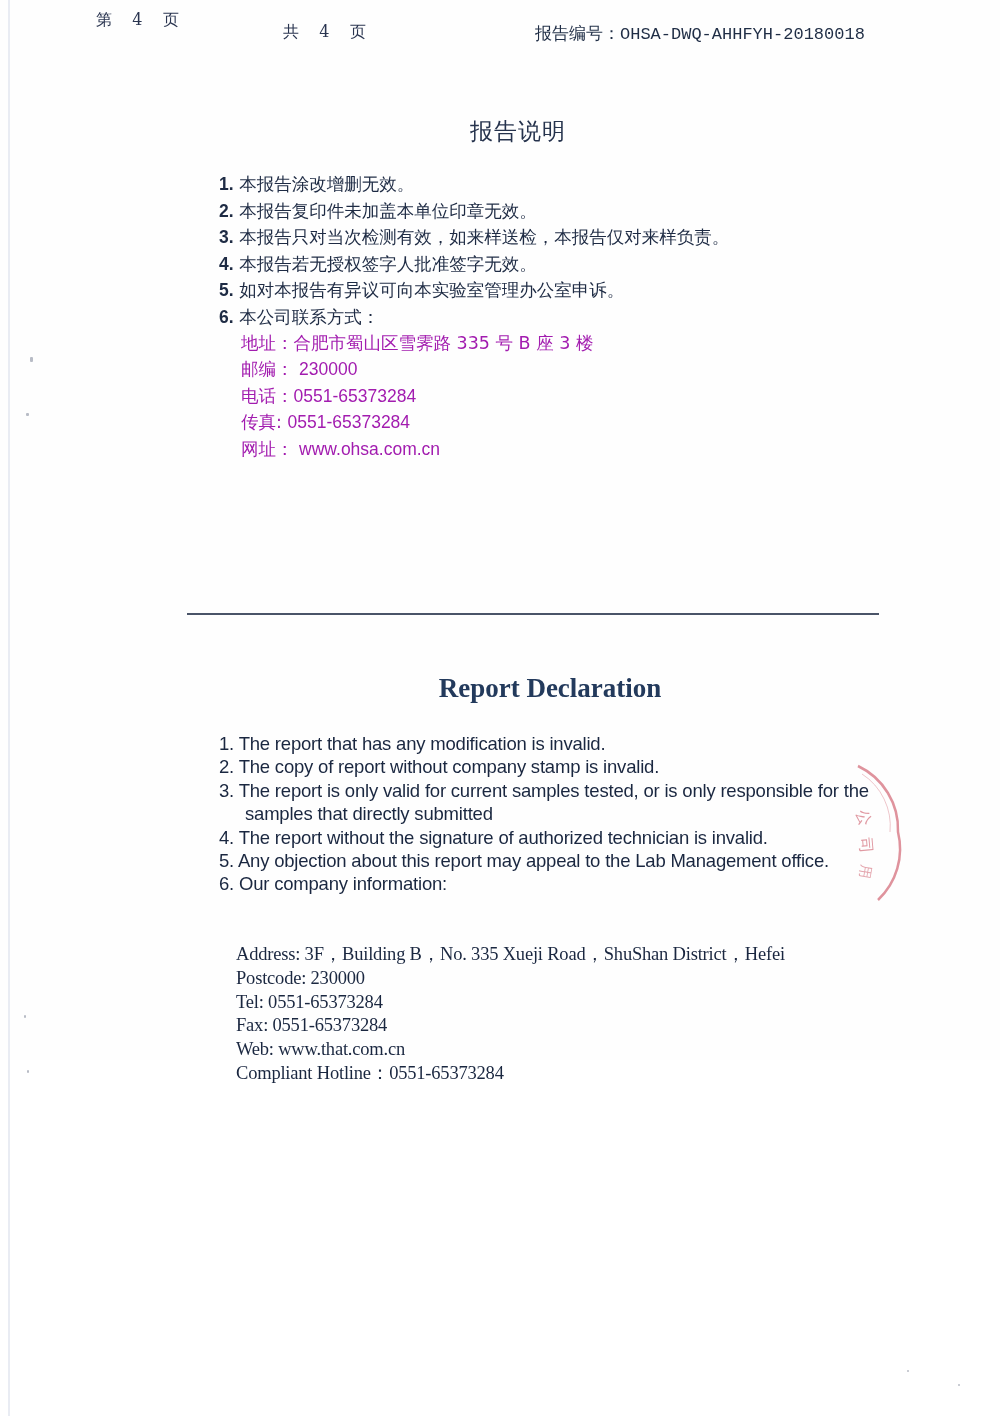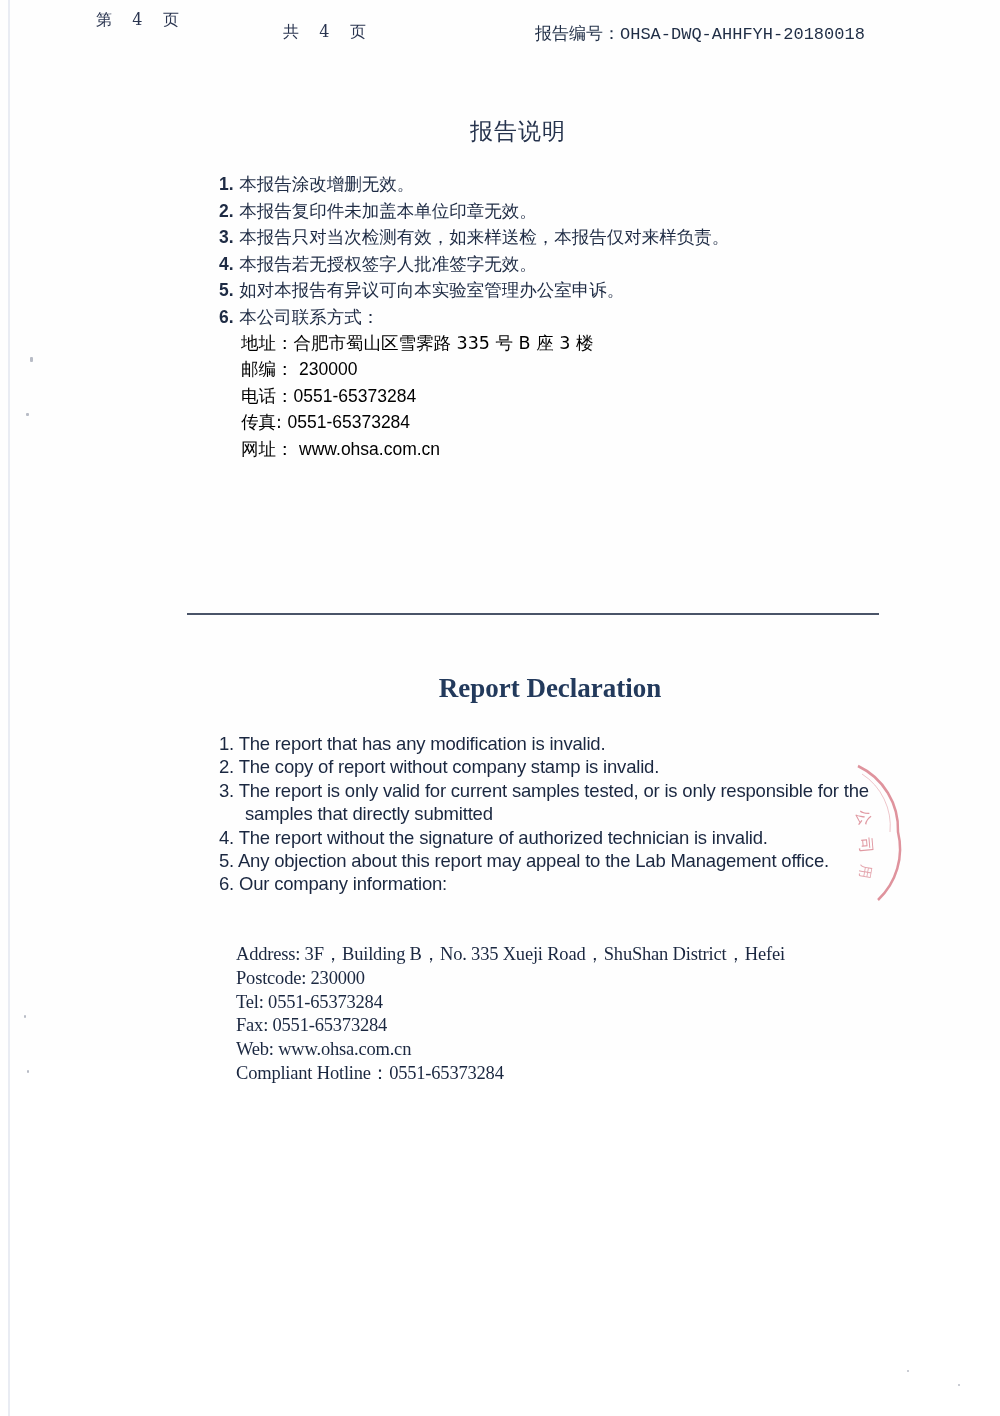--- a/index.html
+++ b/index.html
@@ -75,21 +75,21 @@
       color: #1e2b44;
     }
     .cn-list .row { white-space: nowrap; }
     .cn-list .num { font-family: "Liberation Sans", sans-serif; font-weight: bold; }
     .cn-contact {
       position: absolute;
       left: 241px;
       top: 330px;
       font-size: 17.5px;
       line-height: 26.4px;
-      color: #000000;
+      color: #a21caf;
     }
     .cn-contact .row { white-space: nowrap; }
     .cn-contact .val { font-family: "Liberation Sans", sans-serif; font-weight: normal; }
     .divider {
       position: absolute;
       left: 187px;
       top: 613px;
       width: 692px;
       height: 2px;
       background: #4a5468;
@@ -181,21 +181,21 @@
     <div class="row indent">samples that directly submitted</div>
     <div class="row">4. The report without the signature of authorized technician is invalid.</div>
     <div class="row">5. Any objection about this report may appeal to the Lab Management office.</div>
     <div class="row">6. Our company information:</div>
   </div>
   <div class="en-contact">
     <div class="row">Address: 3F，Building B，No. 335 Xueji Road，ShuShan District，Hefei</div>
     <div class="row">Postcode: 230000</div>
     <div class="row">Tel: 0551-65373284</div>
     <div class="row">Fax: 0551-65373284</div>
-    <div class="row">Web: www.ohsa.com.cn</div>
+    <div class="row">Web: www.that.com.cn</div>
     <div class="row">Compliant Hotline：0551-65373284</div>
   </div>
 
   <svg class="stamp" viewBox="0 0 140 150">
     <path d="M 88 6 A 70 70 0 0 1 128 72 A 70 70 0 0 1 108 140" fill="none" stroke="#d9808c" stroke-width="2.5" opacity="0.85"></path>
     <path d="M 92 14 A 62 62 0 0 1 120 72" fill="none" stroke="#e2a0a8" stroke-width="1" opacity="0.6"></path>
     <text x="86" y="52" font-size="16" fill="#d9808c" opacity="0.8" font-family="DejaVu Sans, sans-serif" transform="rotate(70 86 52)">公</text>
     <text x="90" y="78" font-size="16" fill="#d9808c" opacity="0.8" font-family="DejaVu Sans, sans-serif" transform="rotate(85 90 78)">司</text>
     <text x="92" y="104" font-size="14" fill="#d9808c" opacity="0.7" font-family="DejaVu Sans, sans-serif" transform="rotate(100 92 104)">用</text>
   </svg>

